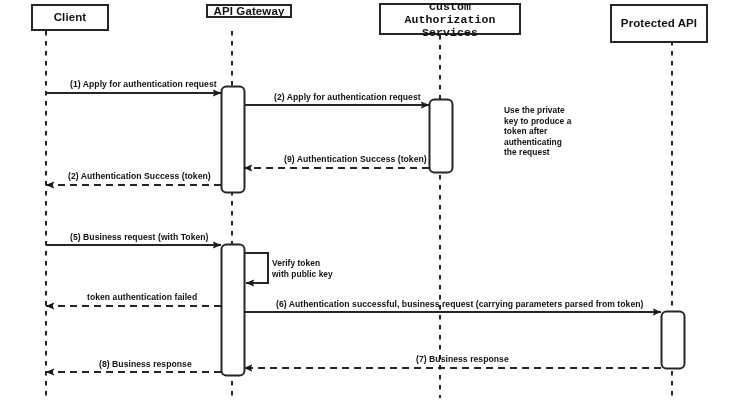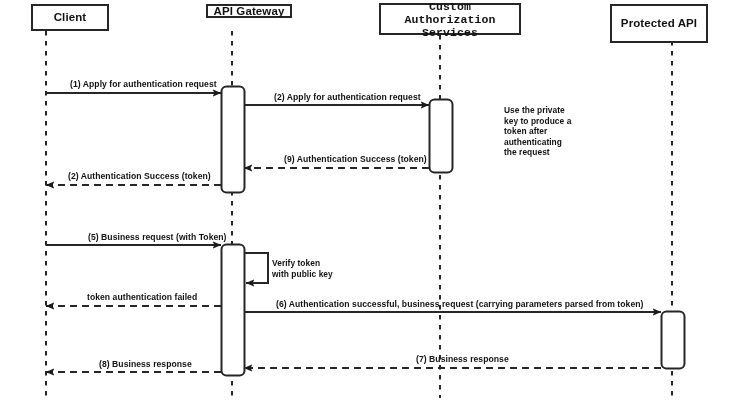--- a/index.html
+++ b/index.html
@@ -113,21 +113,21 @@
       </div>
       <div class="participant" style="left: 610px; top: 4px; width: 98px; height: 39px;">
         <span>Protected API</span>
       </div>
     </div>
   <div id="label-layer">
       <div class="msg-label" style="left: 63px; top: 79px;">(1) Apply for authentication request</div>
       <div class="msg-label" style="left: 267px; top: 92px; text-align: right;">(2) Apply for authentication request</div>
       <div class="msg-label" style="left: 277px; top: 154px;">(9) Authentication Success (token)</div>
       <div class="msg-label" style="left: 61px; top: 171px;">(2) Authentication Success (token)</div>
-      <div class="msg-label" style="left: 81px; top: 232px; text-align: right;">(5) Business request (with Token)</div>
+      <div class="msg-label" style="left: 63px; top: 232px; text-align: right;">(5) Business request (with Token)</div>
       <div class="msg-label" style="left: 80px; top: 292px;">token authentication failed</div>
       <div class="msg-label" style="left: 269px; top: 299px;">(6) Authentication successful, business request (carrying parameters parsed from token)</div>
       <div class="msg-label" style="left: 409px; top: 354px;">(7) Business response</div>
       <div class="msg-label" style="left: 92px; top: 359px;">(8) Business response</div>
       <div class="note" style="left: 272px; top: 258px;">
         <div>Verify token</div>
         <div>with public key</div>
       </div>
     </div>
   <div id="note-layer">

